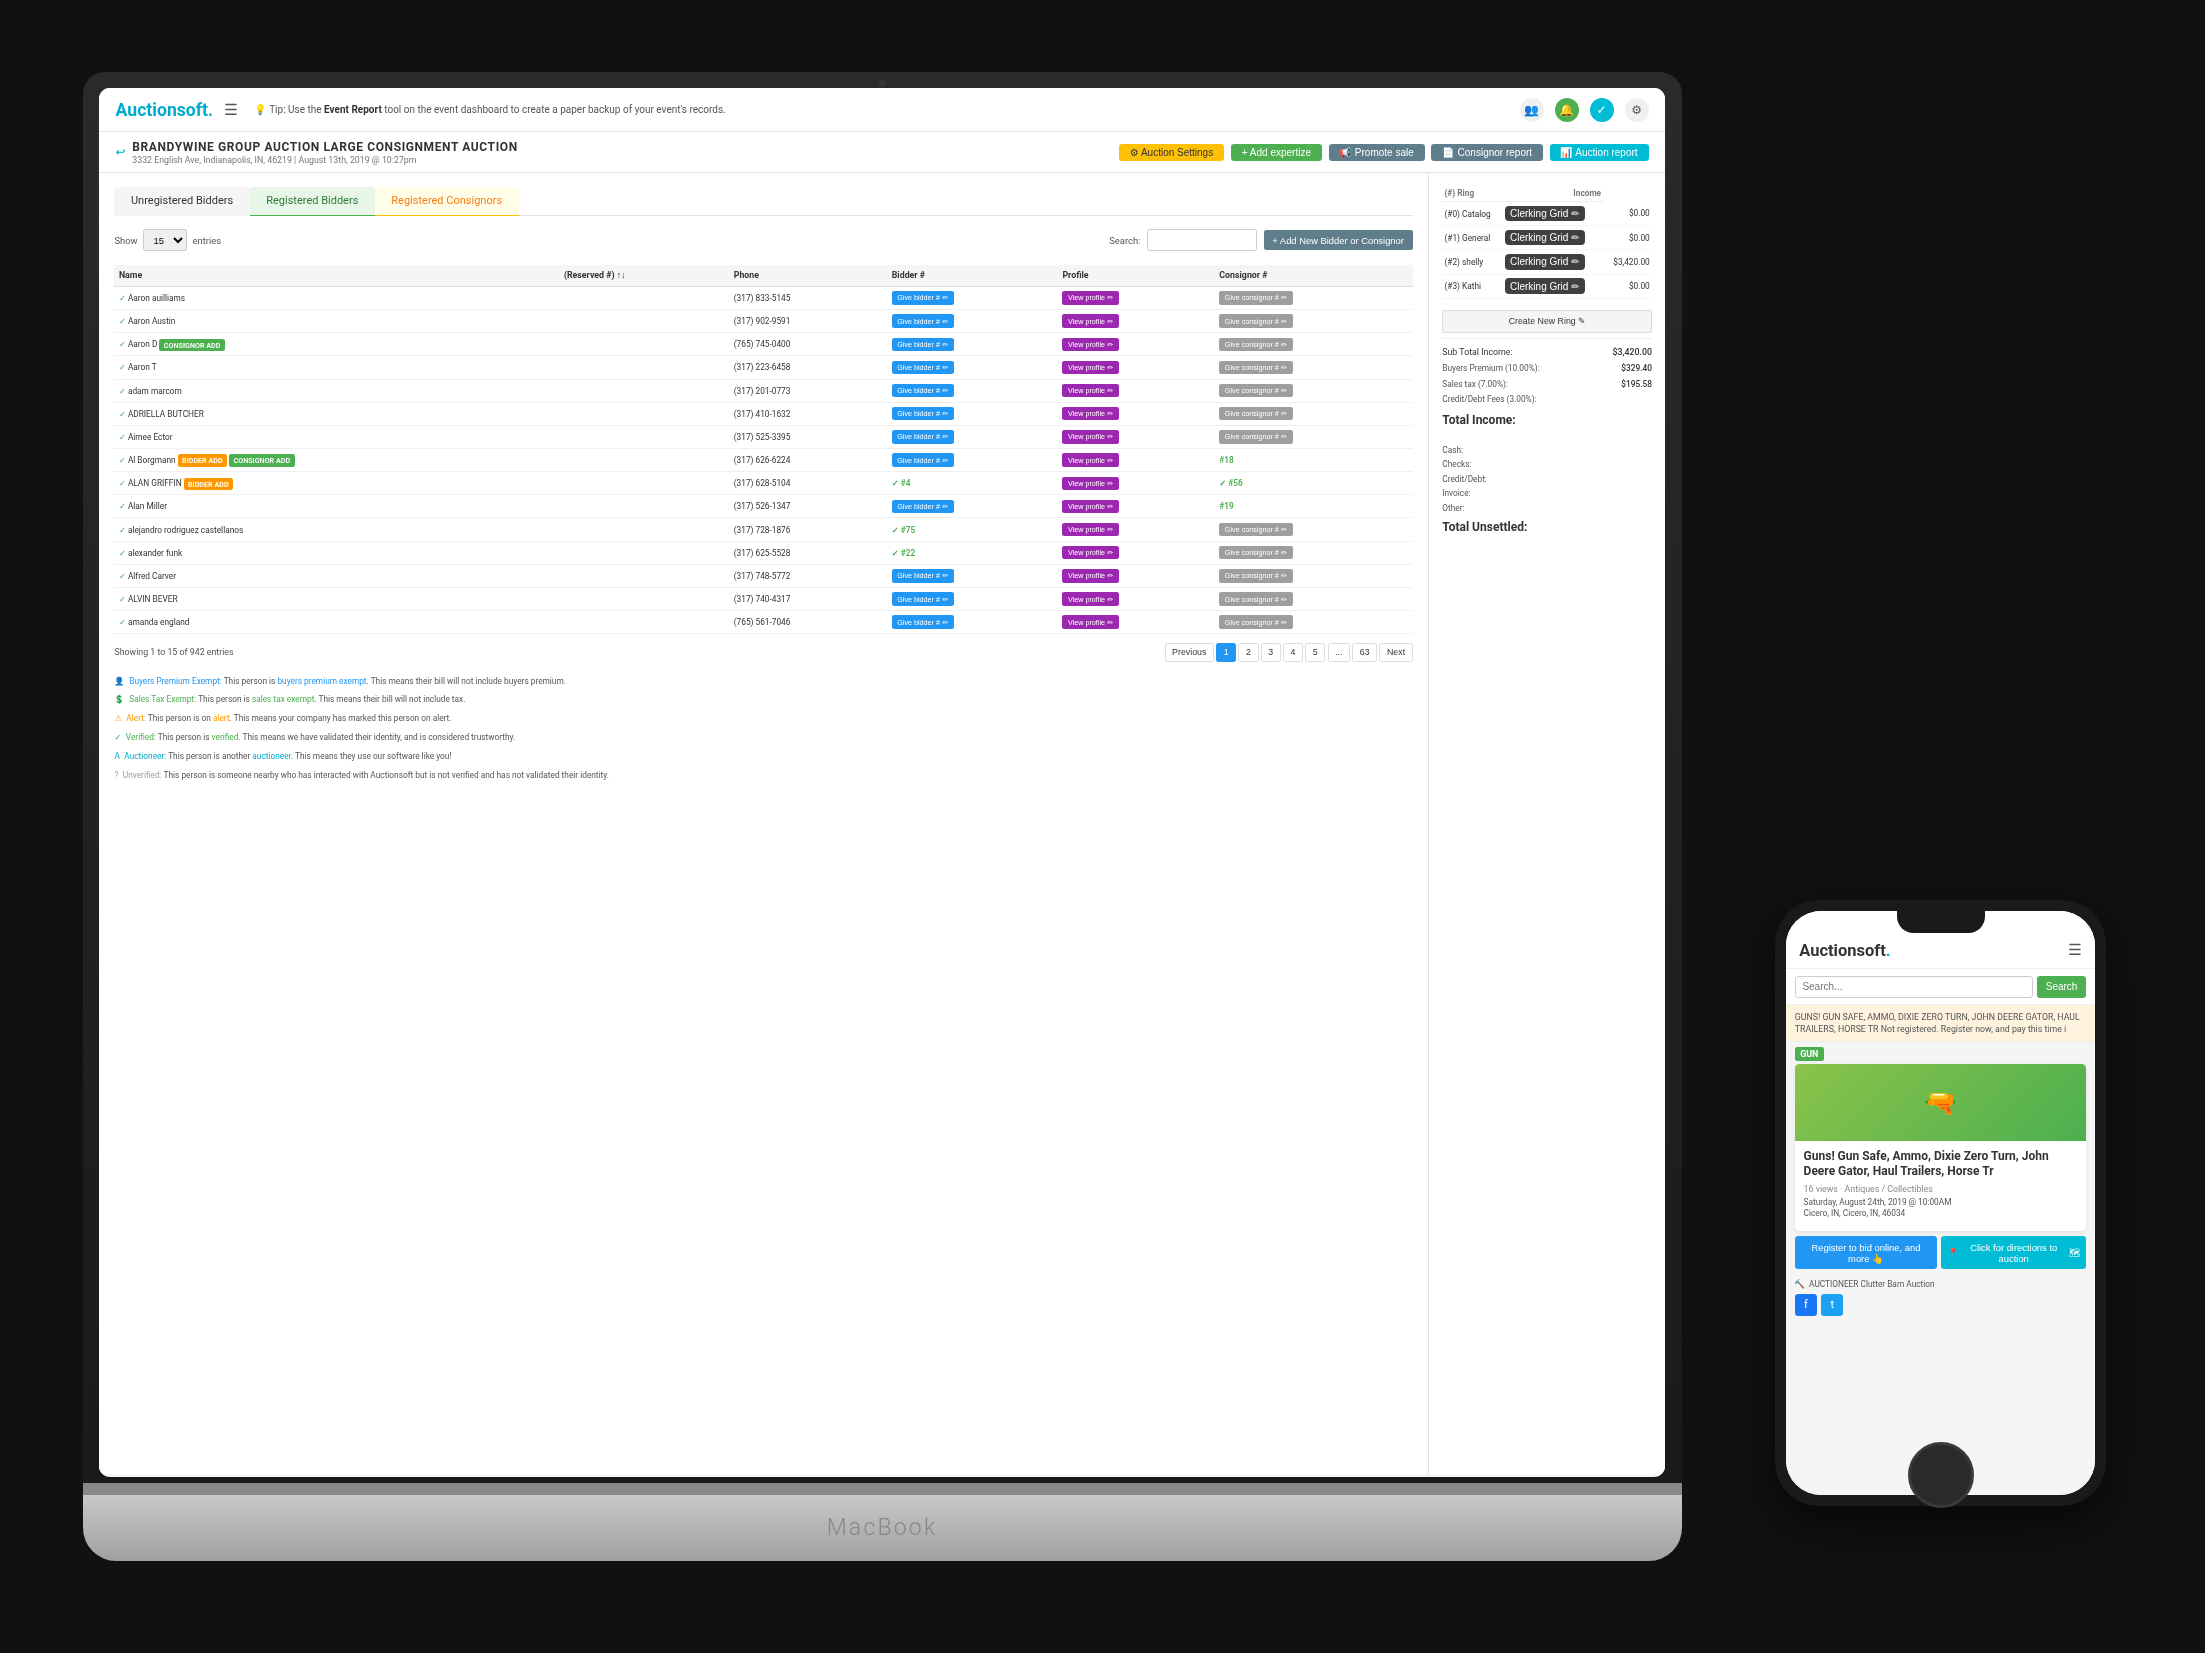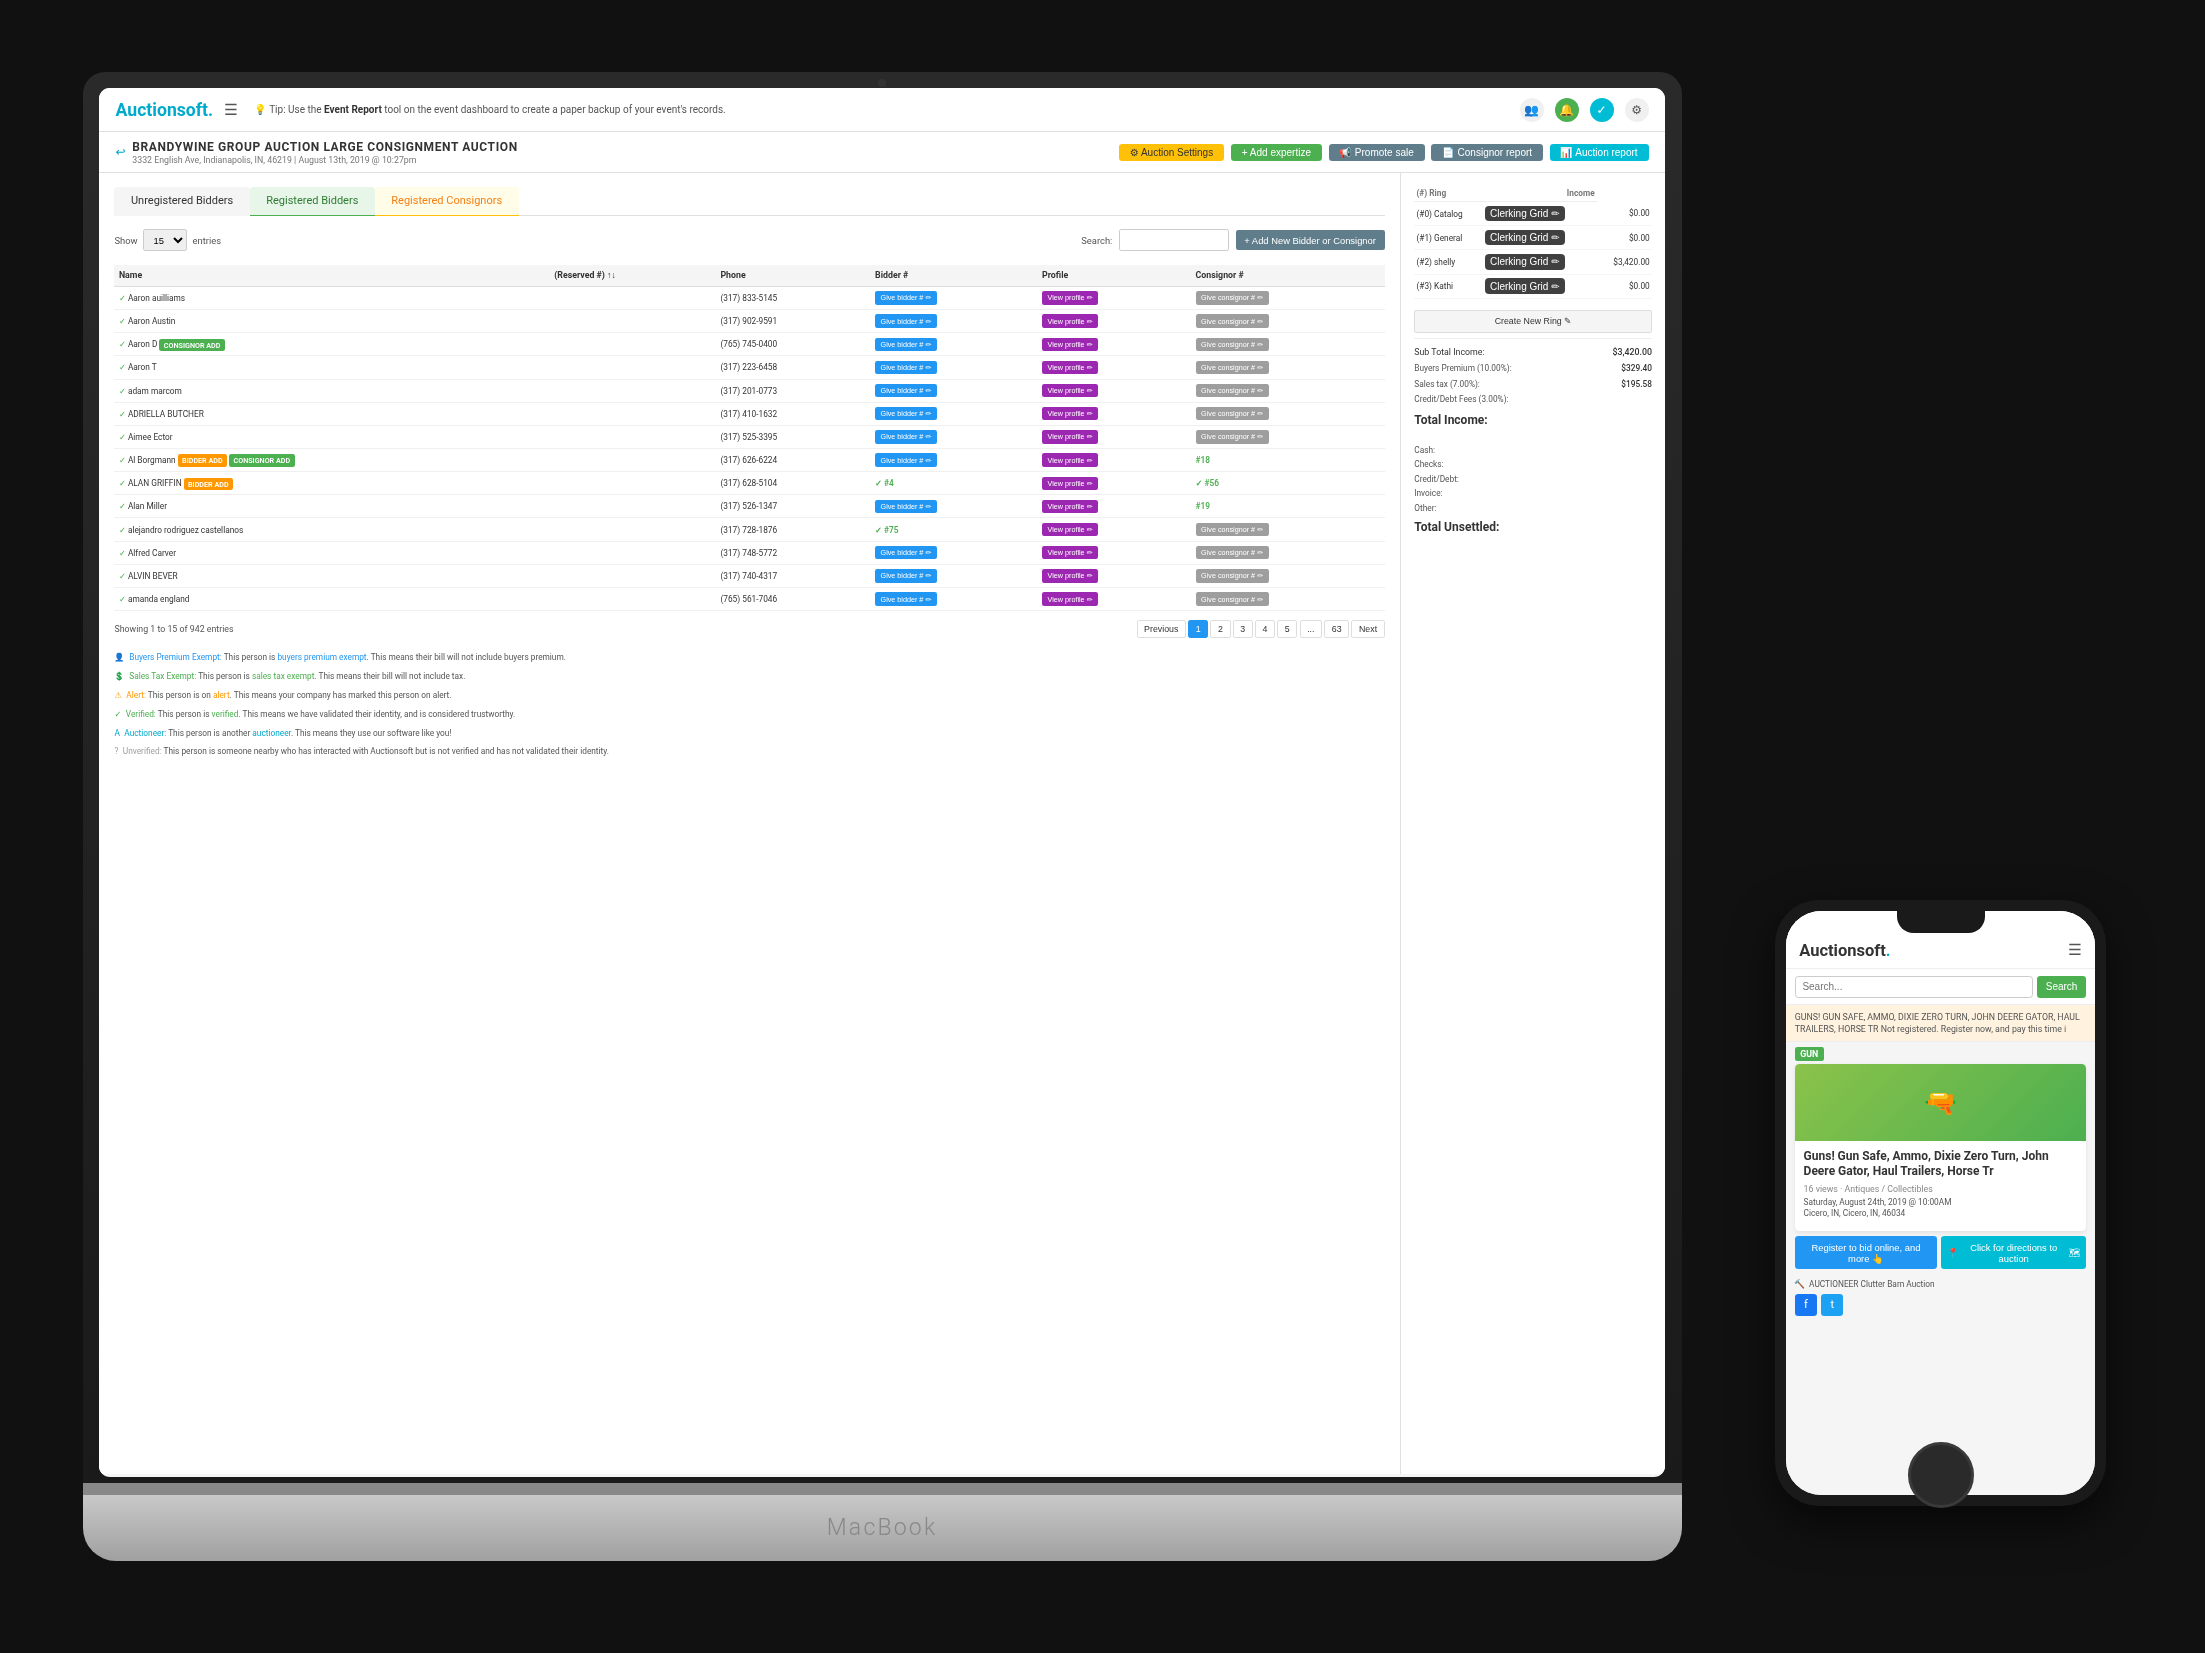--- a/index.html
+++ b/index.html
@@ -403,21 +403,21 @@
       margin-top: 11px;
       font-size: 8.3px;
       color: #555;
       line-height: 2;
     }
 
     .legend-item { display: flex; align-items: flex-start; gap: 4.4px; margin-bottom: 2.2px; }
 
     
     .right-panel {
-      width: 265px;
+      width: 237px;
       padding: 11px 13.2px;
       border-left: 0.6px solid #e0e0e0;
       background: #fff;
       font-size: 8.8px;
       overflow-y: auto;
     }
 
     .ring-table {
       width: 100%;
       border-collapse: collapse;
@@ -938,20 +938,30 @@
       <td><span style="color:#4caf50">✓</span> alejandro rodriguez castellanos</td>
       <td></td>
       <td>(317) 728-1876</td>
       <td><span style="color:#4caf50;font-weight:600">✓ #75</span></td>
       <td>
         <button class="btn-sm btn-sm-purple">View profile <span>✏</span></button>
       </td>
       <td><button class="btn-sm btn-sm-gray">Give consignor # <span>✏</span></button></td>
     </tr>
                     <tr>
+      <td><span style="color:#4caf50">✓</span> alexander funk</td>
+      <td></td>
+      <td>(317) 625-5528</td>
+      <td><span style="color:#4caf50;font-weight:600">✓ #22</span></td>
+      <td>
+        <button class="btn-sm btn-sm-purple">View profile <span>✏</span></button>
+      </td>
+      <td><button class="btn-sm btn-sm-gray">Give consignor # <span>✏</span></button></td>
+    </tr>
+                    <tr>
       <td><span style="color:#4caf50">✓</span> Alfred Carver</td>
       <td></td>
       <td>(317) 748-5772</td>
       <td><button class="btn-sm btn-sm-blue">Give bidder # <span>✏</span></button></td>
       <td>
         <button class="btn-sm btn-sm-purple">View profile <span>✏</span></button>
       </td>
       <td><button class="btn-sm btn-sm-gray">Give consignor # <span>✏</span></button></td>
     </tr>
                     <tr>

